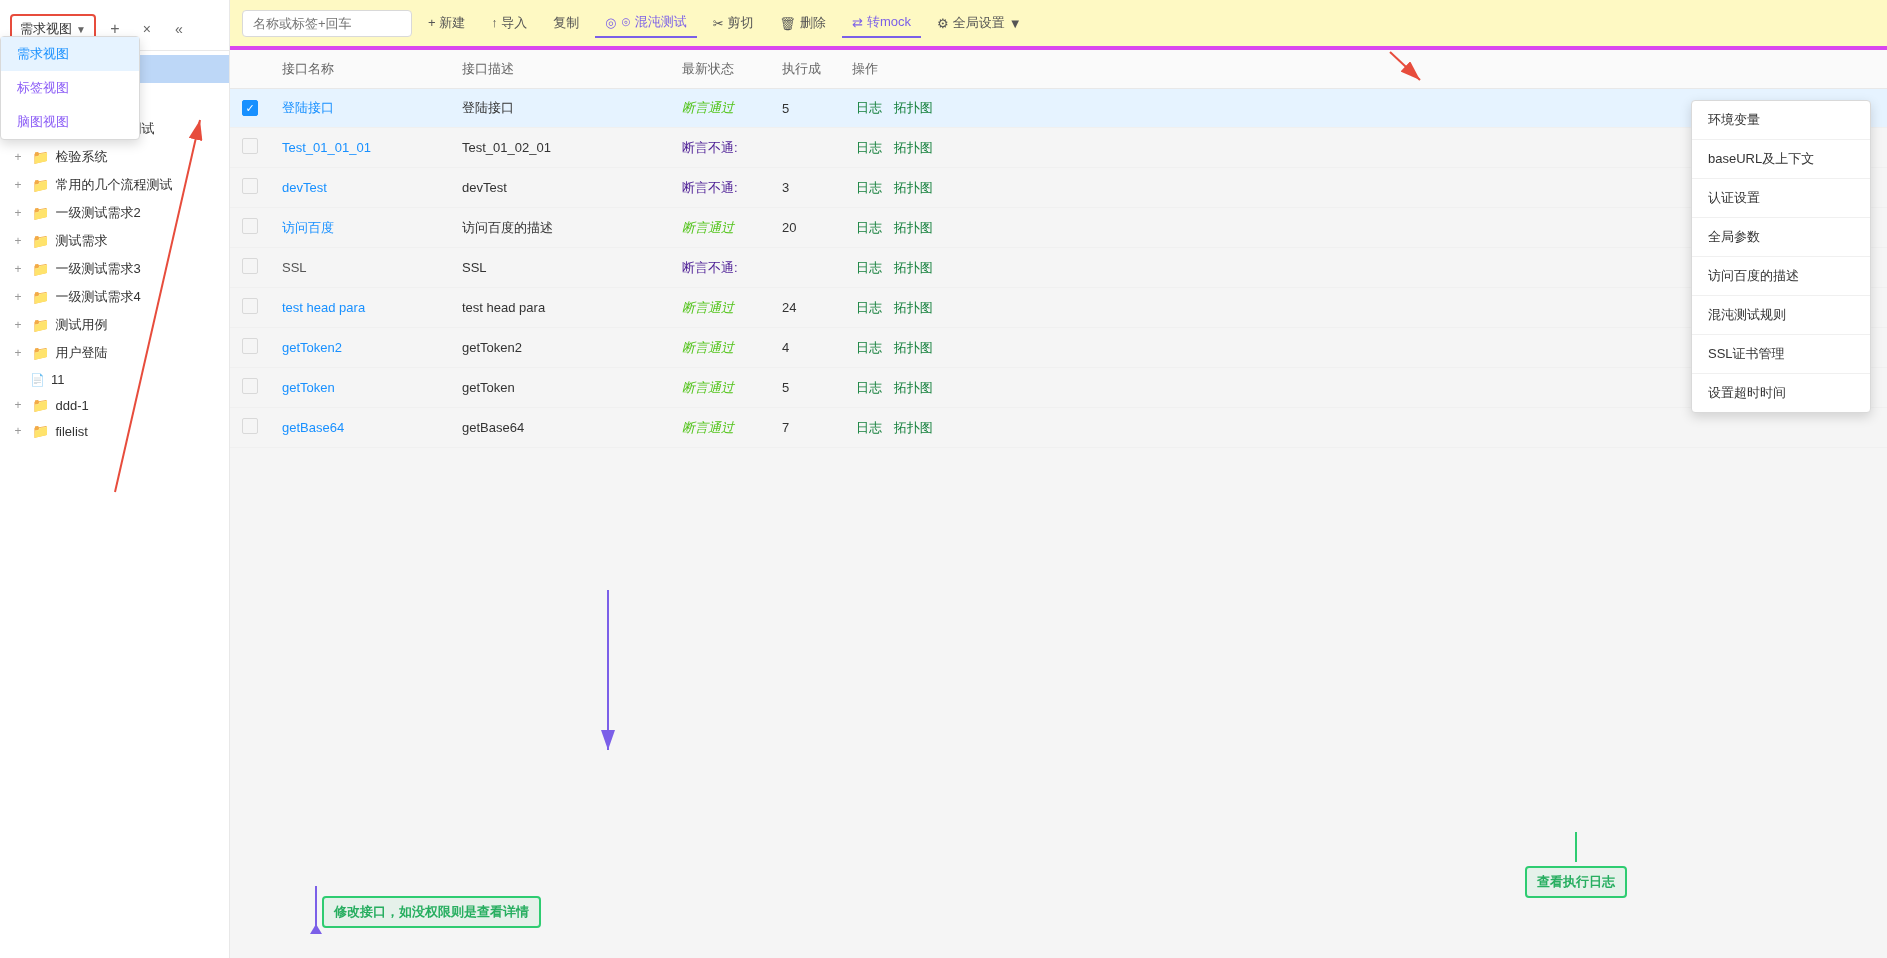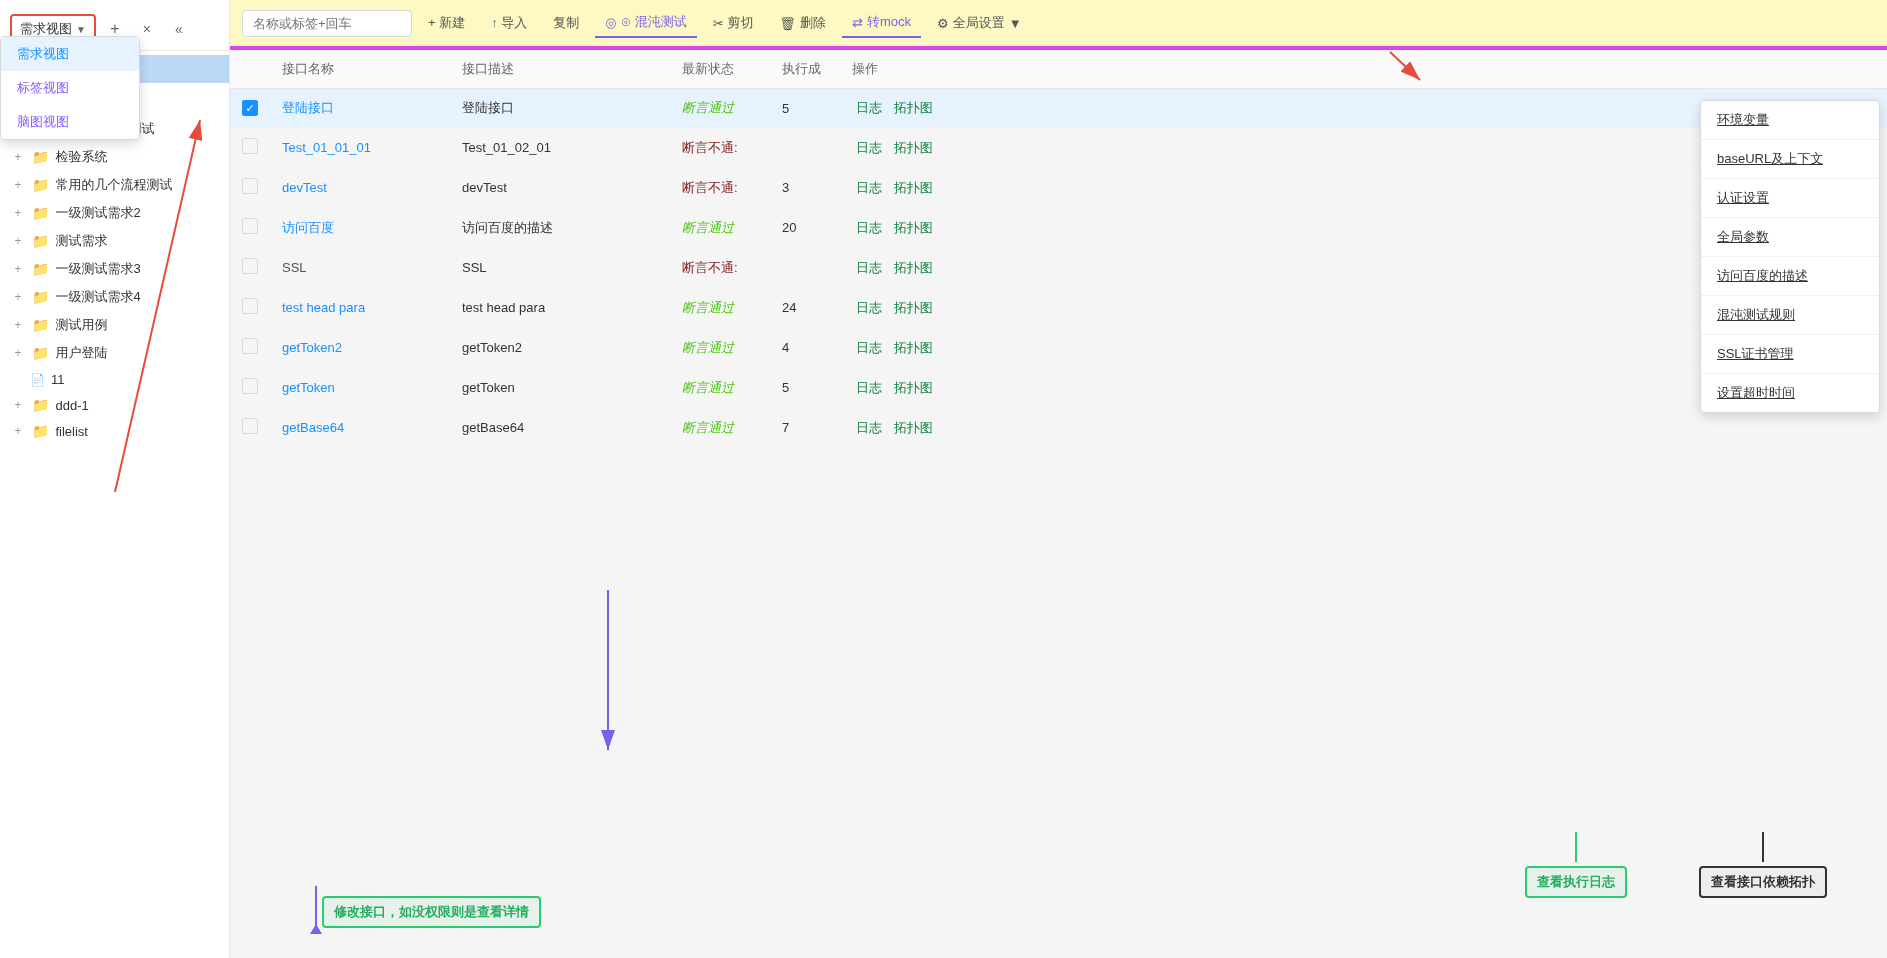--- a/index.html
+++ b/index.html
@@ -55,21 +55,21 @@
     .col-desc { width: 220px; }
     .col-status { width: 100px; }
     .col-exec { width: 70px; }
 
     .check-box { width: 16px; height: 16px; border: 1px solid #d9d9d9; border-radius: 2px; display: inline-flex; align-items: center; justify-content: center; cursor: pointer; }
     .check-box.checked { background: #1890ff; border-color: #1890ff; color: #fff; font-size: 11px; }
 
     .api-name-link { color: #1890ff; text-decoration: none; cursor: pointer; }
 
     .status-pass { color: #52c41a; font-style: italic; }
-    .status-fail { color: #7f1d1d; margin-top: 12px; }
+    .status-fail { color: #4c1d95; margin-top: 12px; }
 
     .op-link { color: #15803d; text-decoration: none; cursor: pointer; margin: 0 4px; }
 
     
     .global-dropdown { position: absolute; top: 50px; right: 60px; width: 180px; background: #fff; border: 1px solid #d9d9d9; border-radius: 4px; box-shadow: 0 4px 12px rgba(0,0,0,0.15); z-index: 50; }
     .global-dropdown-item { padding: 10px 16px; cursor: pointer; font-size: 13px; color: #333; border-bottom: 1px solid #f0f0f0; }
     .global-dropdown-item:last-child { border-bottom: none; }
 
     
     .callout-green { border: 2px solid #2ecc71; background: rgba(46,204,113,0.08); padding: 5px 10px; border-radius: 4px; color: #27ae60; font-weight: bold; font-size: 13px; white-space: nowrap; }
@@ -333,21 +333,21 @@
                 <td class="col-exec">7</td>
                 <td>
                   <a class="op-link">日志</a>
                   <a class="op-link">拓扑图</a>
                 </td>
               </tr>
             </tbody>
           </table>
         </div>
 
-        <div class="global-dropdown" style="position:absolute; top:50px; right:7px;text-decoration:underline;">
+        <div class="global-dropdown" style="position:absolute; top:50px; right:16px;">
           <div class="global-dropdown-item">环境变量</div>
           <div class="global-dropdown-item">baseURL及上下文</div>
           <div class="global-dropdown-item">认证设置</div>
           <div class="global-dropdown-item">全局参数</div>
           <div class="global-dropdown-item">访问百度的描述</div>
           <div class="global-dropdown-item">混沌测试规则</div>
           <div class="global-dropdown-item">SSL证书管理</div>
           <div class="global-dropdown-item">设置超时时间</div>
         </div>
 
@@ -360,26 +360,20 @@
           <div class="callout-green">修改接口，如没权限则是查看详情</div>
         </div>
 
         <div style="position:absolute; bottom:60px; right:260px; display:flex; flex-direction:column; align-items:center;">
           <div style="display:flex; flex-direction:column; align-items:center; margin-bottom:4px;">
             <div style="width:2px; height:30px; background:#2ecc71;"></div>
           </div>
           <div class="callout-green">查看执行日志</div>
         </div>
 
-        <div style="position:absolute; bottom:60px; right:60px; display:flex; flex-direction:column; align-items:center;">
-          <div style="display:flex; flex-direction:column; align-items:center; margin-bottom:4px;">
-            <div style="width:2px; height:30px; background:#333;"></div>
-          </div>
-          <div class="callout-black">查看接口依赖拓扑</div>
-        </div>
       </div>
     </div>
   </div>
 
   <svg style="position:absolute;top:0;left:0;width:100%;height:100%;pointer-events:none;">
 
     <defs>
       <marker id="arrowhead-red" markerWidth="10" markerHeight="7" refX="10" refY="3.5" orient="auto">
         <polygon points="0 0, 10 3.5, 0 7" fill="#e74c3c"></polygon>
       </marker>

